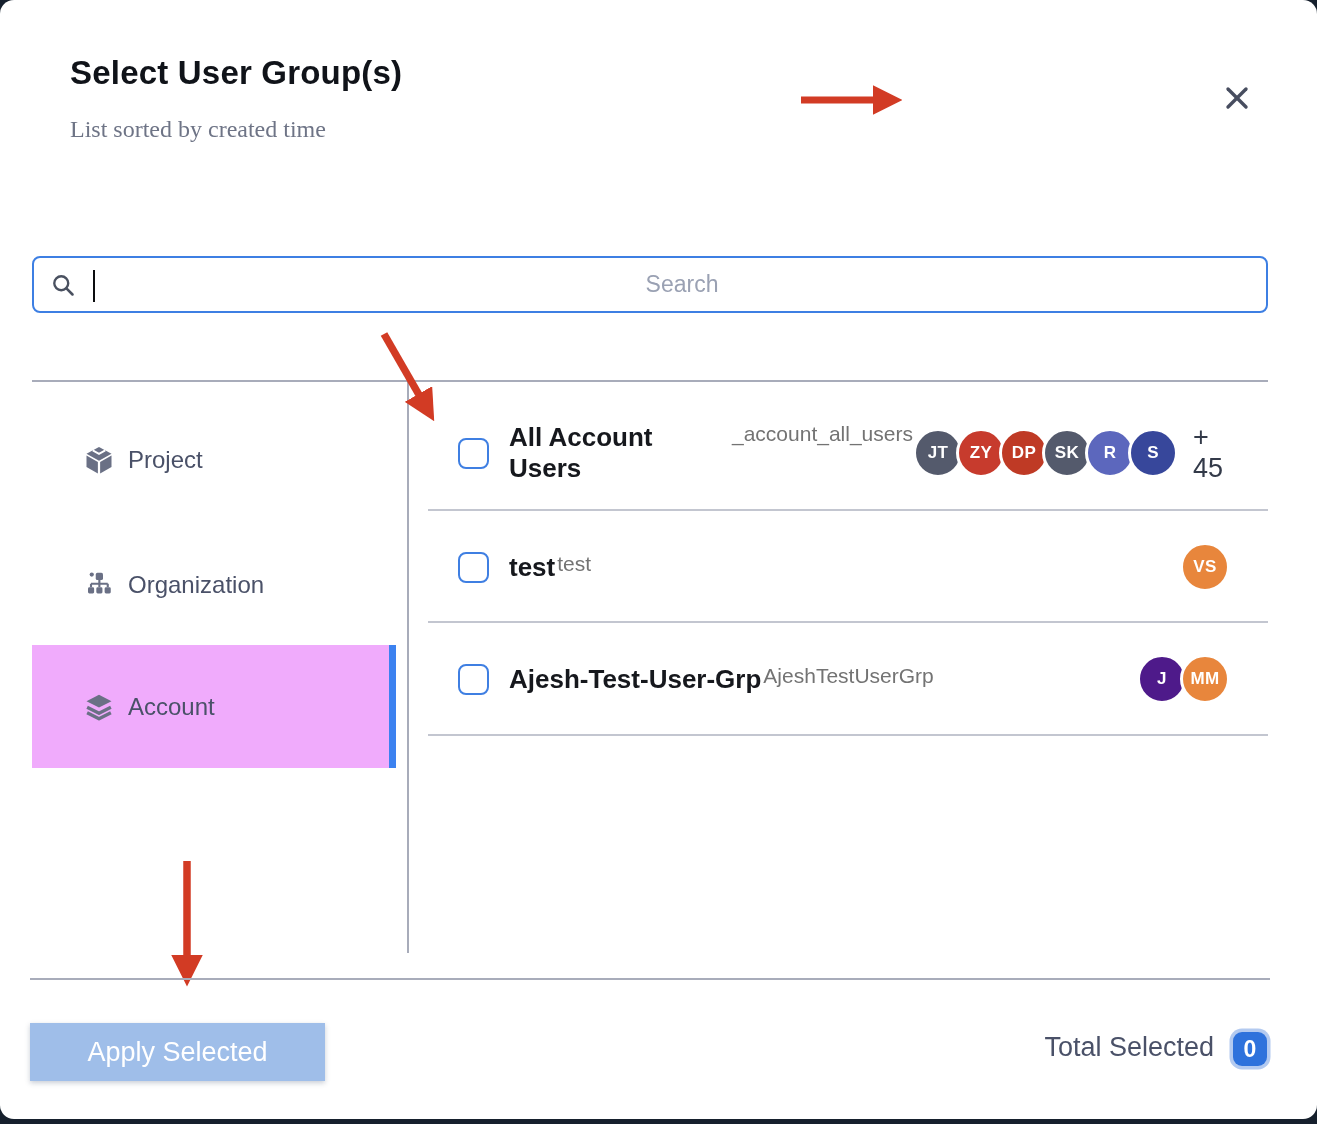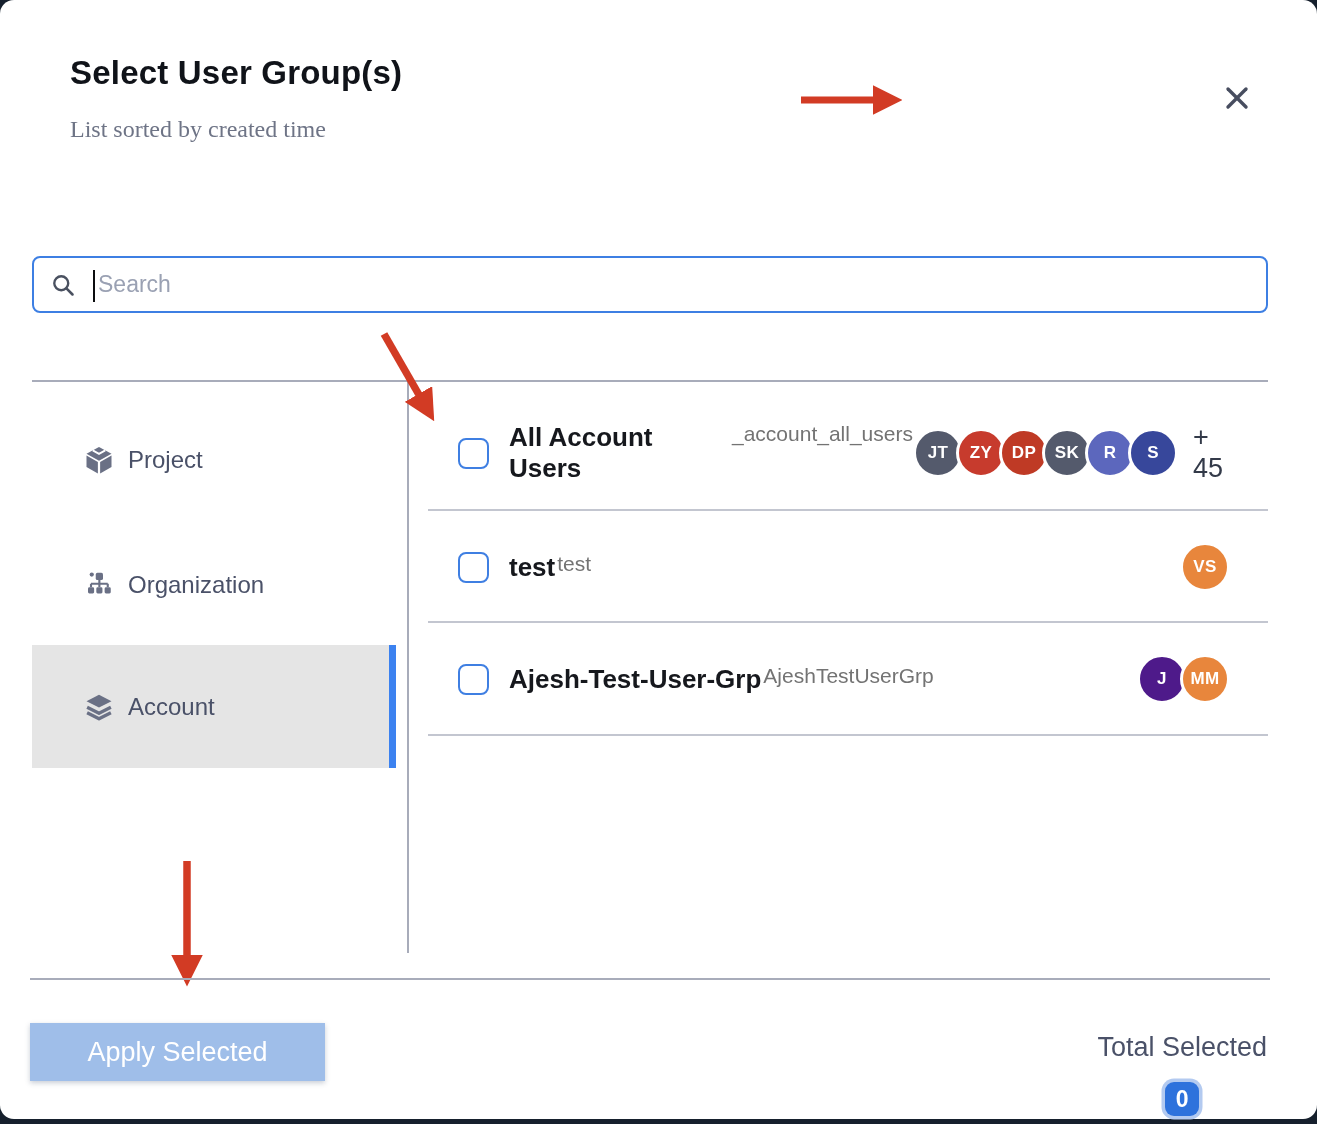--- a/index.html
+++ b/index.html
@@ -49,40 +49,40 @@
     position:absolute; left:32px; top:256px;
     width:1236px; height:57px;
     border:2px solid #3D7FE3; border-radius:8px;
     background:#fff;
   }
   .search-icon { position:absolute; left:16px; top:14px; }
   .search-caret { position:absolute; left:59px; top:12px; width:2px; height:32px; background:#0c0d0f; }
   .search-input {
     position:absolute; left:0; top:0; width:100%; height:100%;
     border:none; outline:none; background:transparent;
-    padding-left:64px; font-size:23px; color:#2b2f3a; font-family:inherit;
+    padding-left:64px; font-size:23px; color:#2b2f3a; font-family:inherit;text-align:center;
   }
   .search-input::placeholder { color:#9AA1B3; }
   
   .divider-h { position:absolute; background:#A8ACBA; height:1.5px; }
   .divider-top { left:32px; top:380px; width:1236px; }
   .divider-bottom { left:30px; top:978px; width:1240px; }
   .divider-v { position:absolute; left:407px; top:381px; width:1.5px; height:572px; background:#A8ACBA; }
   .row-sep { position:absolute; left:428px; width:840px; height:1.5px; background:#C3C6D0; }
   
   .side-item {
     position:absolute; left:32px; width:360px; height:74px;
     display:flex; align-items:center; gap:14px; padding-left:52px;
     cursor:pointer; color:#4A5168; font-size:24px;
   }
   .side-project { top:423px; }
   .side-org { top:548px; }
   .side-account {
     top:645px; height:123px; width:364px;
-    background:#e5e5e5;
+    background:#f0abfc;
   }
   .side-account .sel-bar {
     position:absolute; right:0; top:0; width:7px; height:100%;
     background:#3C82F0;
   }
   .side-icon { width:30px; height:30px; flex:0 0 auto; display:flex; }
   
   .grp-row {
     position:absolute; left:430px; width:838px; height:112px;
     display:flex; align-items:center; padding-left:28px; cursor:pointer;
@@ -112,21 +112,21 @@
   .apply-btn {
     position:absolute; left:30px; top:1023px;
     width:295px; height:58px;
     background:#9FBEE9; border:none; border-radius:0;
     color:#fff; font-size:27px; font-weight:500; font-family:inherit;
     box-shadow:0 2px 5px rgba(40,60,90,.25);
     cursor:pointer;
   }
   .total-wrap {
     position:absolute; right:50px; top:1032px;
-    display:flex; align-items:center; gap:19px;flex-direction:column;
+    display:flex; gap:19px;
   }
   .total-label { font-size:27px; color:#4A5168; }
   .total-badge {
     width:34px; height:34px; border-radius:9px;
     background:#2E72DC; box-shadow:0 0 0 3.5px #B3CAF0;
     color:#fff; font-size:23px; font-weight:700;
     display:flex; align-items:center; justify-content:center;
   }
 </style>
 </head>

